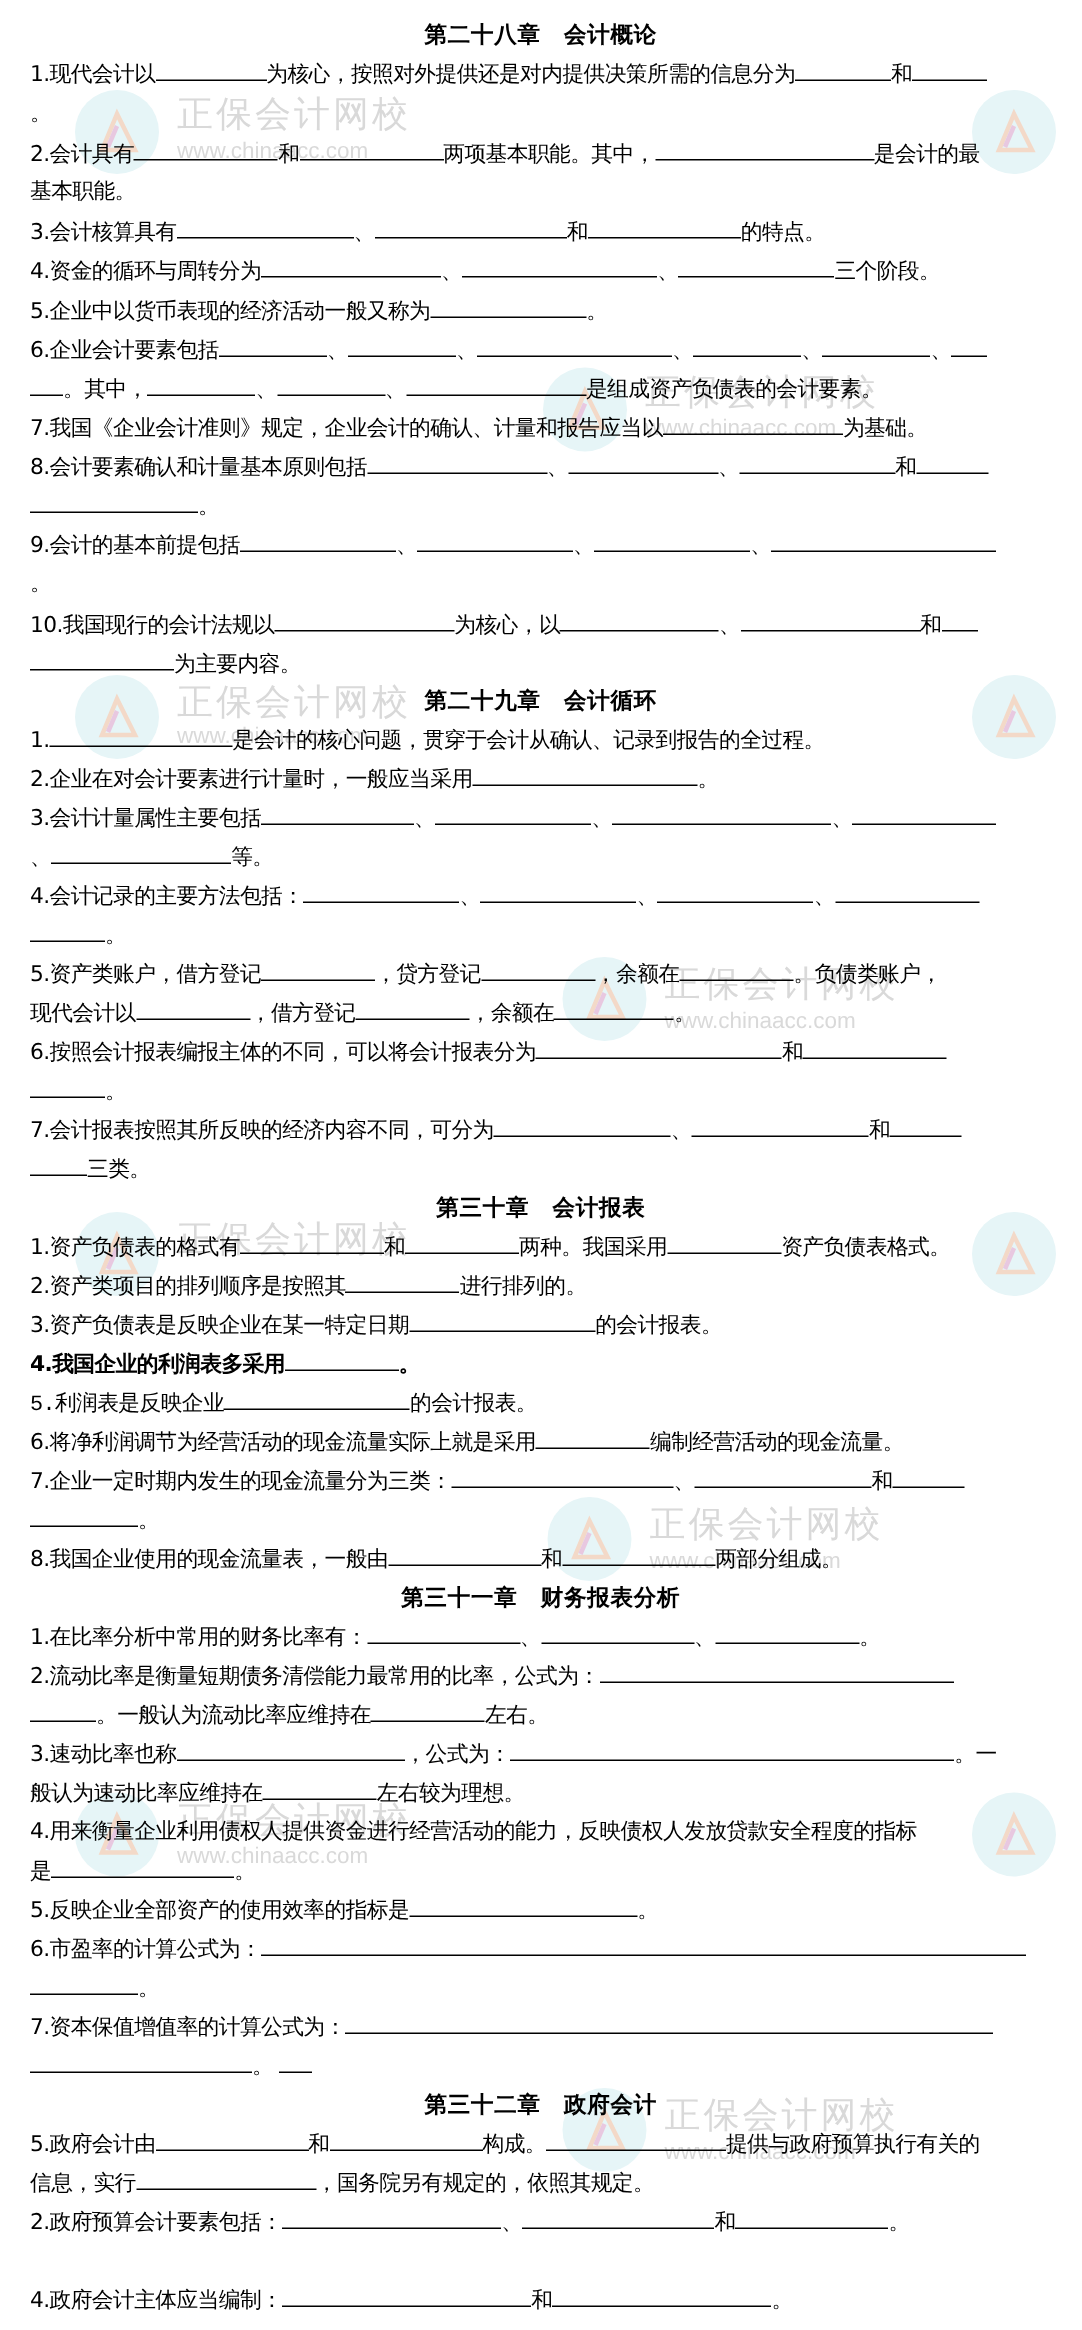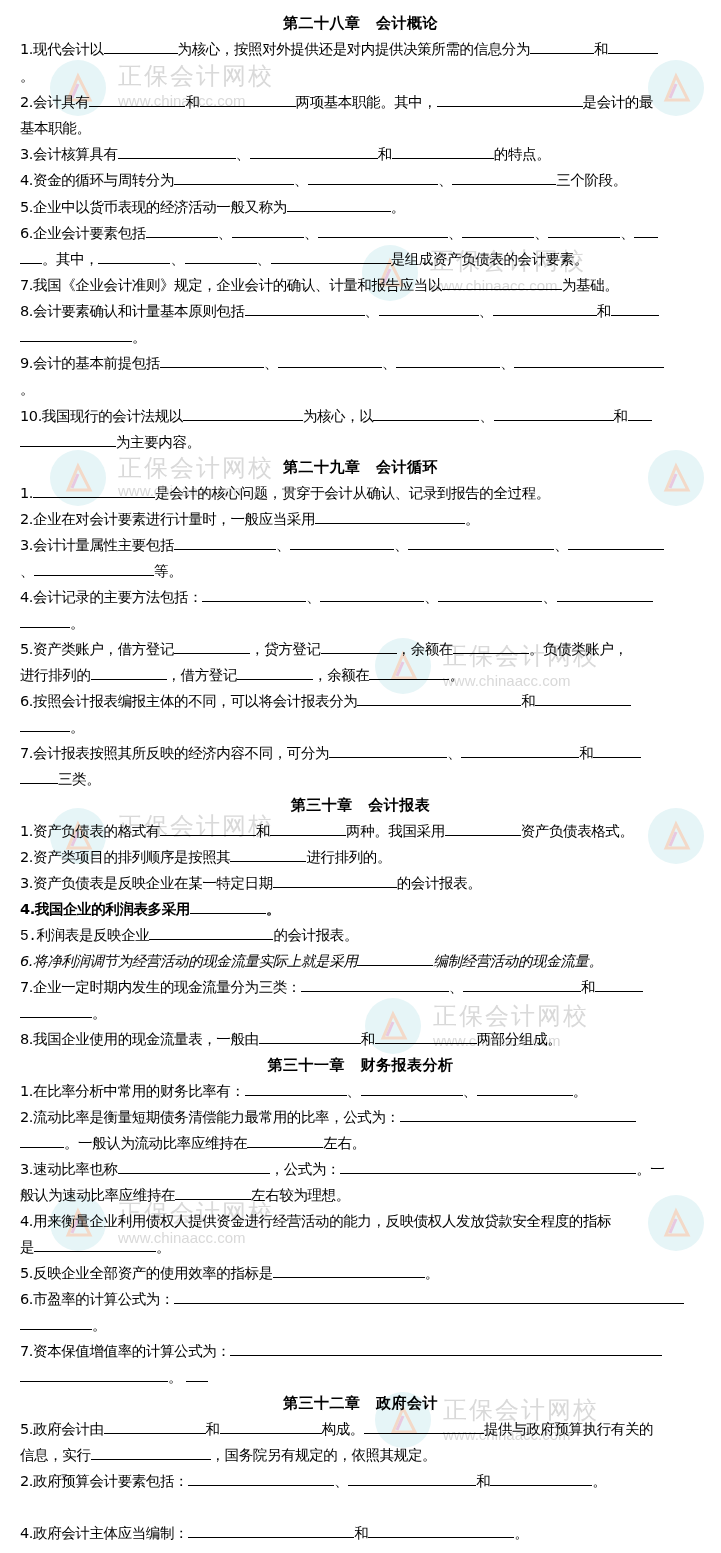--- a/index.html
+++ b/index.html
@@ -153,33 +153,33 @@
   <div class="line" style="top:429px;"><span class="blank" style="width:96px"></span><span>为主要内容。</span></div>
 
   <div class="title" style="top:454px;">第二十九章　会计循环</div>
   <div class="line" style="top:480px;"><span>1.</span><span class="blank" style="width:122px"></span><span>是会计的核心问题，贯穿于会计从确认、记录到报告的全过程。</span></div>
   <div class="line" style="top:506px;"><span>2.企业在对会计要素进行计量时，一般应当采用</span><span class="blank" style="width:150px"></span><span>。</span></div>
   <div class="line" style="top:532px;"><span>3.会计计量属性主要包括</span><span class="blank" style="width:102px"></span><span>、</span><span class="blank" style="width:104px"></span><span>、</span><span class="blank" style="width:146px"></span><span>、</span><span class="blank" style="width:96px"></span></div>
   <div class="line" style="top:558px;"><span>、</span><span class="blank" style="width:120px"></span><span>等。</span></div>
   <div class="line" style="top:584px;"><span>4.会计记录的主要方法包括：</span><span class="blank" style="width:104px"></span><span>、</span><span class="blank" style="width:104px"></span><span>、</span><span class="blank" style="width:104px"></span><span>、</span><span class="blank" style="width:96px"></span></div>
   <div class="line" style="top:610px;"><span class="blank" style="width:50px"></span><span>。</span></div>
   <div class="line" style="top:636px;"><span>5.资产类账户，借方登记</span><span class="blank" style="width:76px"></span><span>，贷方登记</span><span class="blank" style="width:76px"></span><span>，余额在</span><span class="blank" style="width:76px"></span><span>。负债类账户，</span></div>
-  <div class="line" style="top:662px;"><span>进行排列的</span><span class="blank" style="width:76px"></span><span>，借方登记</span><span class="blank" style="width:76px"></span><span>，余额在</span><span class="blank" style="width:80px"></span><span>。</span></div>
+  <div class="line" style="top:662px;"><span>现代会计以</span><span class="blank" style="width:76px"></span><span>，借方登记</span><span class="blank" style="width:76px"></span><span>，余额在</span><span class="blank" style="width:80px"></span><span>。</span></div>
   <div class="line" style="top:688px;"><span>6.按照会计报表编报主体的不同，可以将会计报表分为</span><span class="blank" style="width:164px"></span><span>和</span><span class="blank" style="width:96px"></span></div>
   <div class="line" style="top:714px;"><span class="blank" style="width:50px"></span><span>。</span></div>
   <div class="line" style="top:740px;"><span>7.会计报表按照其所反映的经济内容不同，可分为</span><span class="blank" style="width:118px"></span><span>、</span><span class="blank" style="width:118px"></span><span>和</span><span class="blank" style="width:48px"></span></div>
   <div class="line" style="top:766px;"><span class="blank" style="width:38px"></span><span>三类。</span></div>
 
   <div class="title" style="top:792px;">第三十章　会计报表</div>
   <div class="line" style="top:818px;"><span>1.资产负债表的格式有</span><span class="blank" style="width:96px"></span><span>和</span><span class="blank" style="width:76px"></span><span>两种。我国采用</span><span class="blank" style="width:76px"></span><span>资产负债表格式。</span></div>
   <div class="line" style="top:844px;"><span>2.资产类项目的排列顺序是按照其</span><span class="blank" style="width:76px"></span><span>进行排列的。</span></div>
   <div class="line" style="top:870px;"><span>3.资产负债表是反映企业在某一特定日期</span><span class="blank" style="width:124px"></span><span>的会计报表。</span></div>
   <div class="line" style="top:896px;font-weight:bold;"><span>4.我国企业的利润表多采用</span><span class="blank" style="width:76px"></span><span>。</span></div>
   <div class="line" style="top:922px;font-family:Liberation Mono, monospace;"><span>5.利润表是反映企业</span><span class="blank" style="width:124px"></span><span>的会计报表。</span></div>
-  <div class="line" style="top:948px;font-style:italic;"><span>6.将净利润调节为经营活动的现金流量实际上就是采用</span><span class="blank" style="width:76px"></span><span>编制经营活动的现金流量。</span></div>
+  <div class="line" style="top:948px;"><span>6.将净利润调节为经营活动的现金流量实际上就是采用</span><span class="blank" style="width:76px"></span><span>编制经营活动的现金流量。</span></div>
   <div class="line" style="top:974px;"><span>7.企业一定时期内发生的现金流量分为三类：</span><span class="blank" style="width:148px"></span><span>、</span><span class="blank" style="width:118px"></span><span>和</span><span class="blank" style="width:48px"></span></div>
   <div class="line" style="top:1000px;"><span class="blank" style="width:72px"></span><span>。</span></div>
   <div class="line" style="top:1026px;"><span>8.我国企业使用的现金流量表，一般由</span><span class="blank" style="width:102px"></span><span>和</span><span class="blank" style="width:102px"></span><span>两部分组成。</span></div>
 
   <div class="title" style="top:1052px;">第三十一章　财务报表分析</div>
   <div class="line" style="top:1078px;"><span>1.在比率分析中常用的财务比率有：</span><span class="blank" style="width:102px"></span><span>、</span><span class="blank" style="width:102px"></span><span>、</span><span class="blank" style="width:96px"></span><span>。</span></div>
   <div class="line" style="top:1104px;"><span>2.流动比率是衡量短期债务清偿能力最常用的比率，公式为：</span><span class="blank" style="width:236px"></span></div>
   <div class="line" style="top:1130px;"><span class="blank" style="width:44px"></span><span>。一般认为流动比率应维持在</span><span class="blank" style="width:76px"></span><span>左右。</span></div>
   <div class="line" style="top:1156px;"><span>3.速动比率也称</span><span class="blank" style="width:152px"></span><span>，公式为：</span><span class="blank" style="width:296px"></span><span>。一</span></div>
   <div class="line" style="top:1182px;"><span>般认为速动比率应维持在</span><span class="blank" style="width:76px"></span><span>左右较为理想。</span></div>

